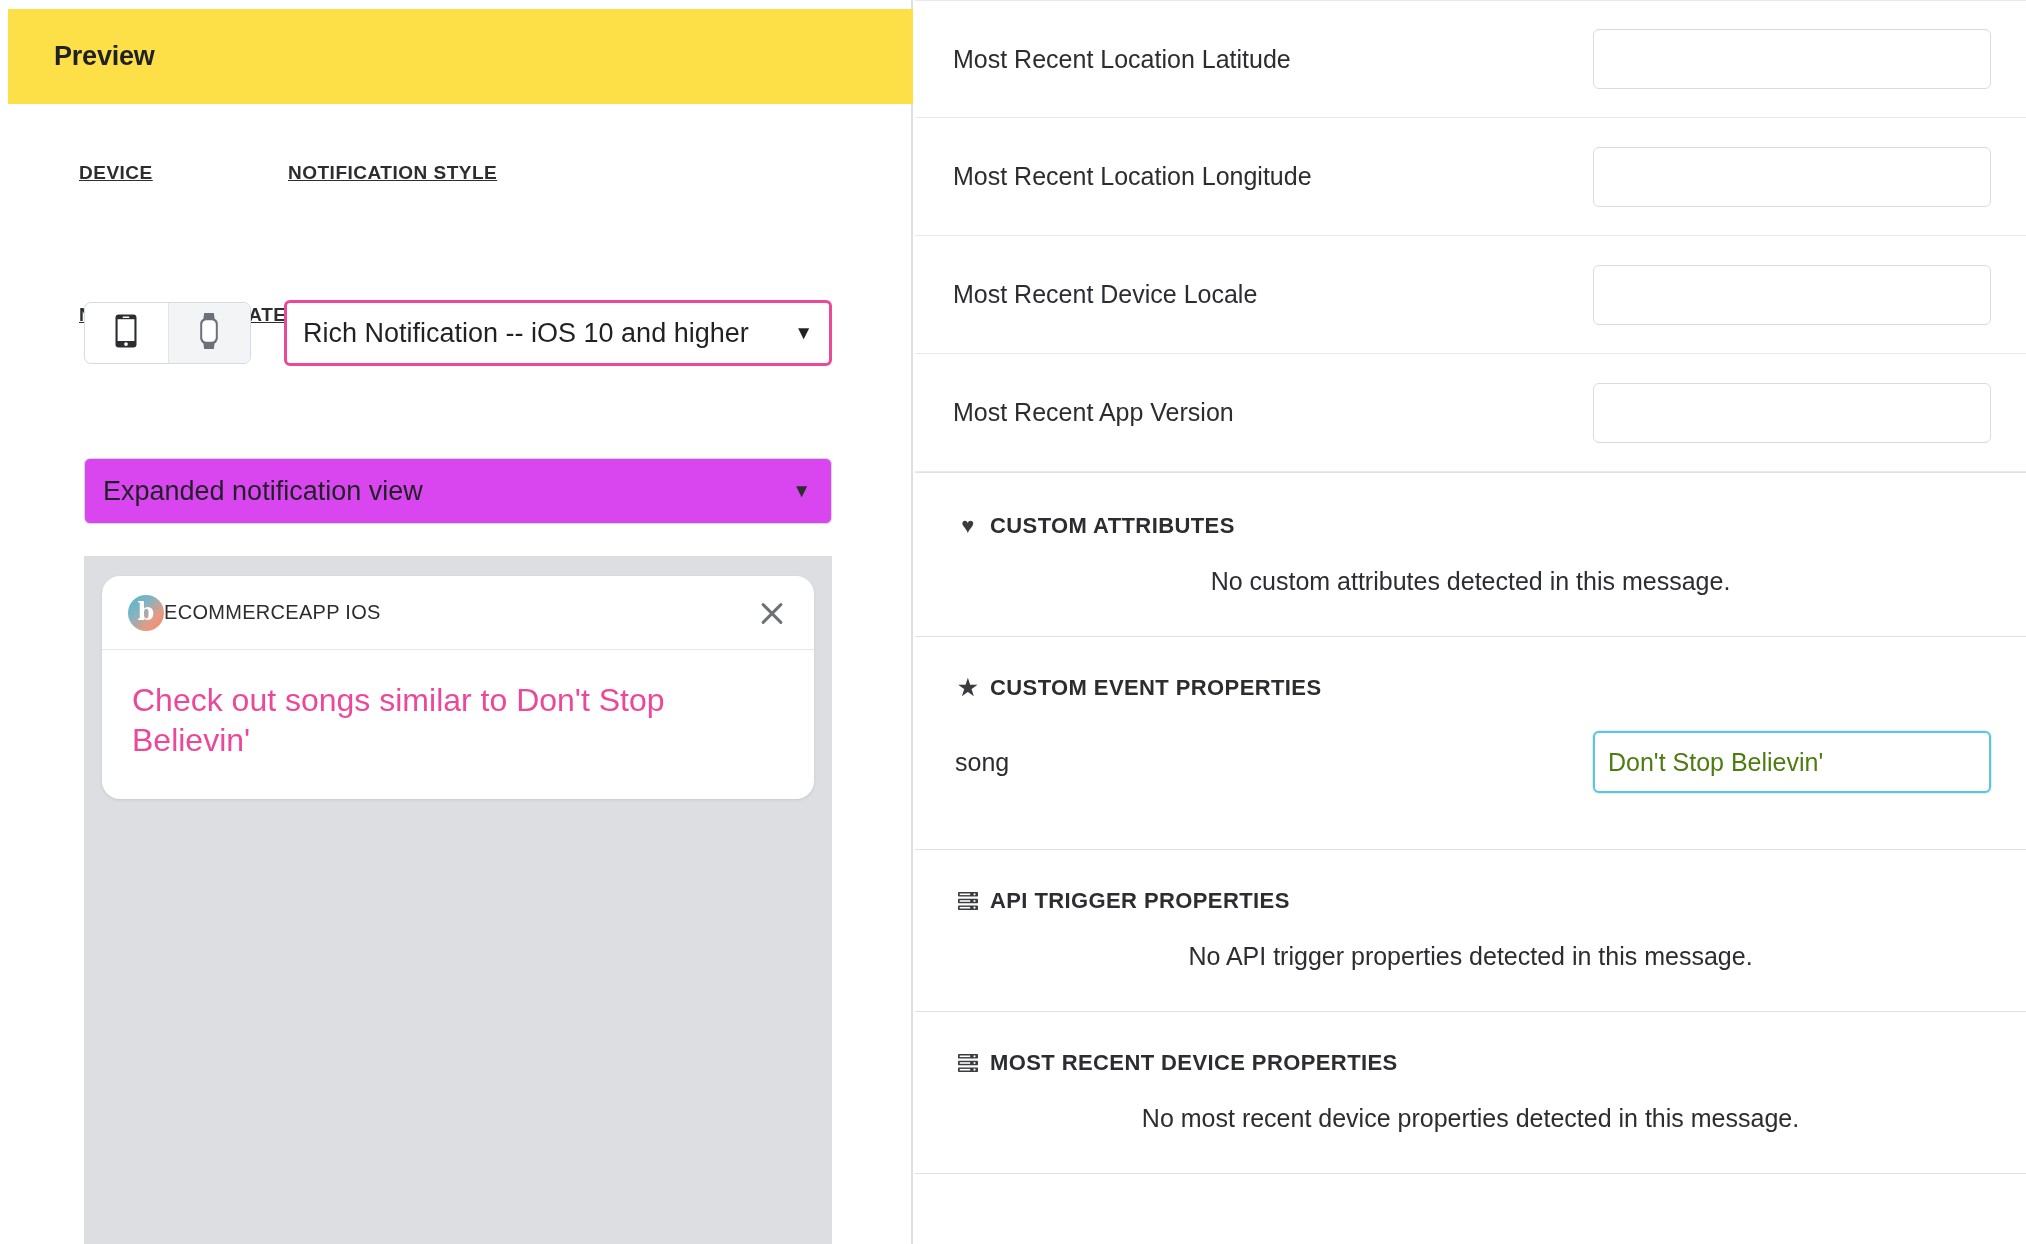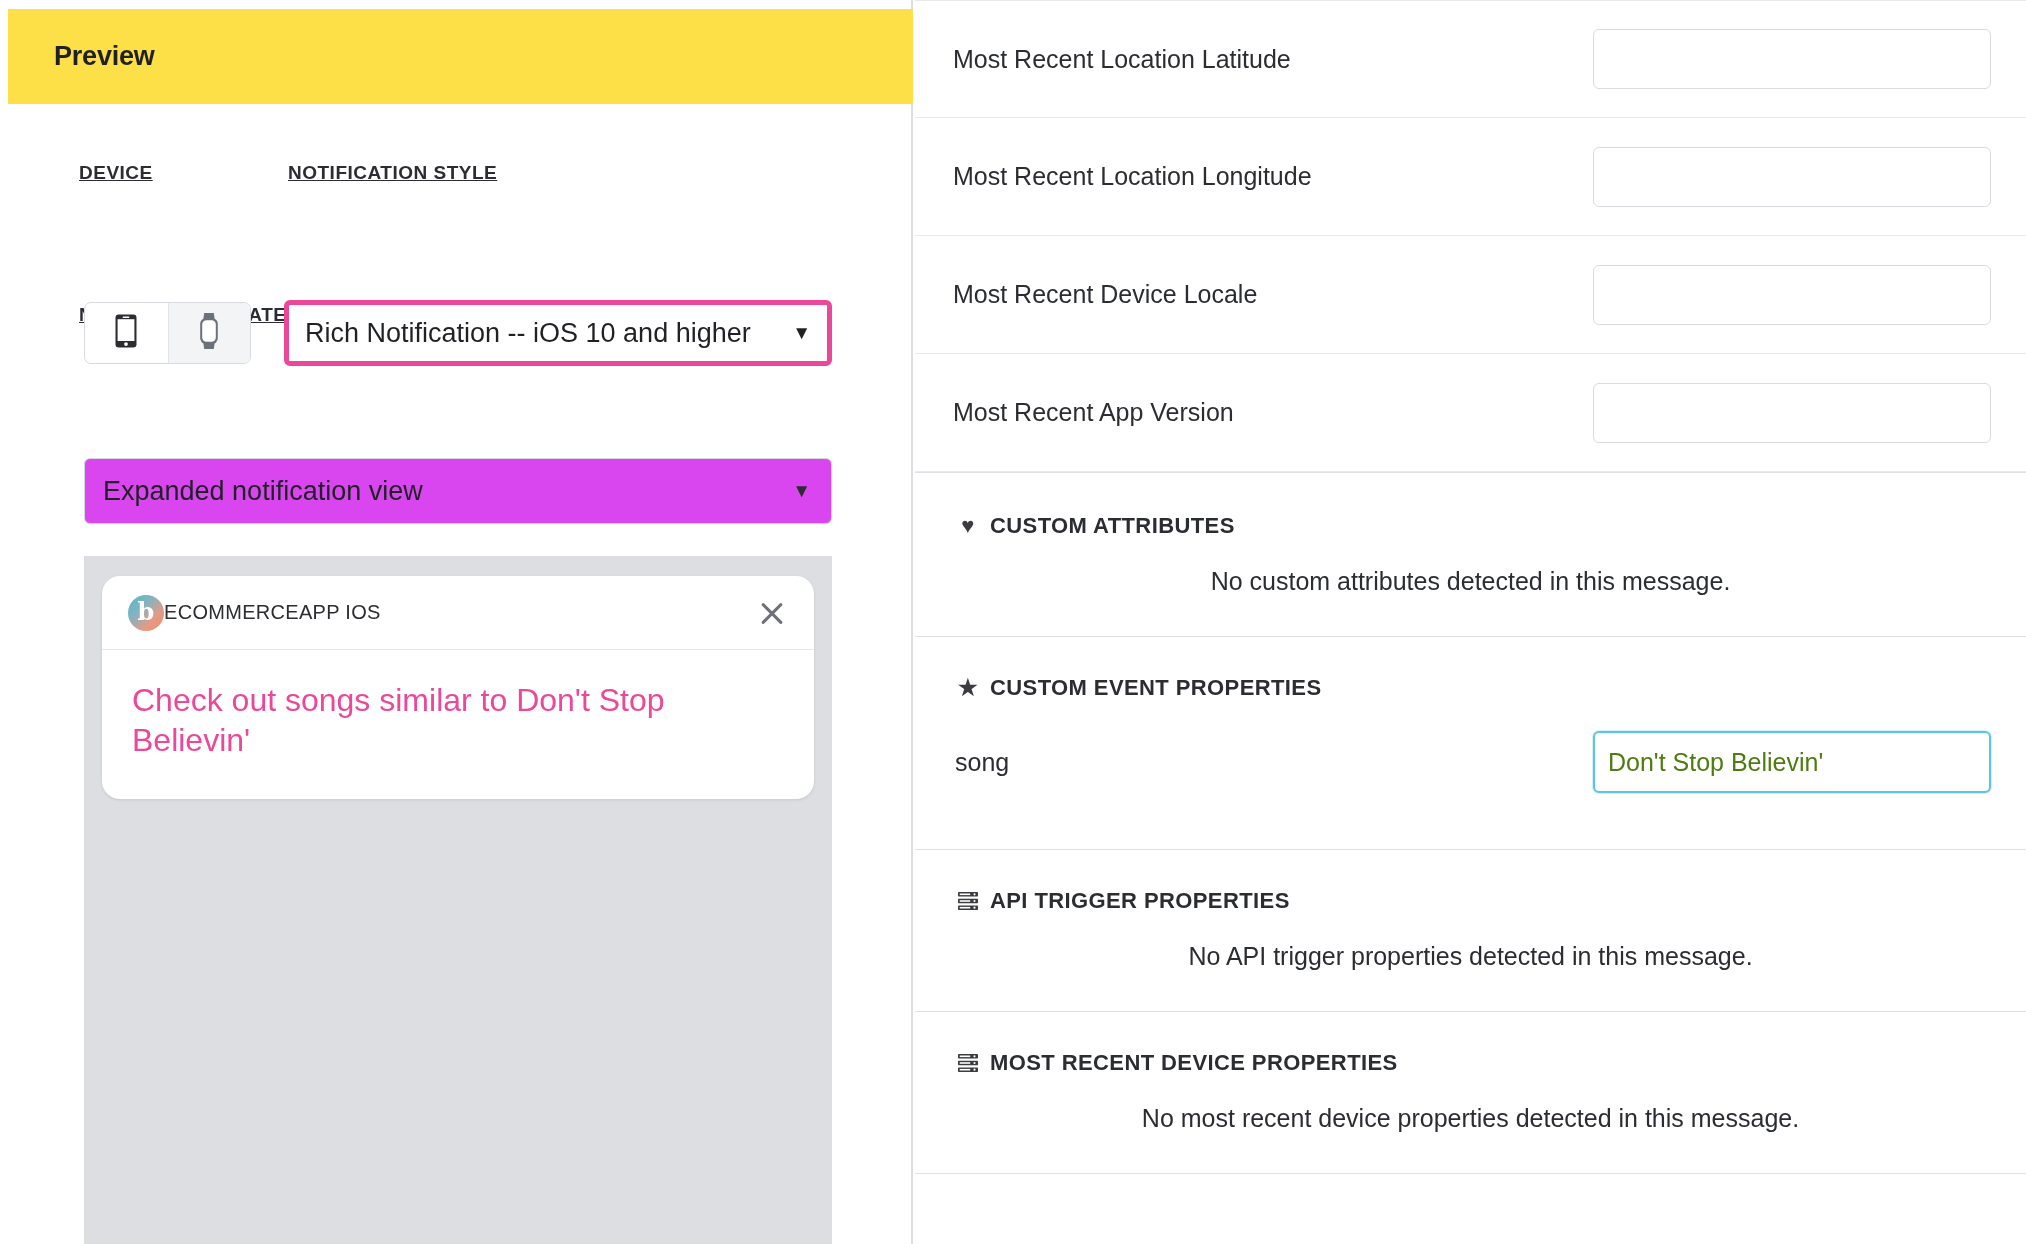--- a/index.html
+++ b/index.html
@@ -73,21 +73,21 @@
     flex: 1 1 50%;
     display: flex; align-items: center; justify-content: center;
     cursor: pointer;
   }
   .device-btn.inactive { background: #f3f4f6; border-left: 1px solid #e2e4e8; }
 
   
   .style-select {
     position: absolute; left: 284px; top: 196px;
     width: 548px; height: 66px;
-    border: 5px solid #ec4899;
+    border: 3px solid #ec4899;
     border-radius: 6px;
     background: #fff;
     display: flex; align-items: center;
     padding: 0 16px 0 16px;
     cursor: pointer;
   }
   .style-select .txt {
     font-size: 27px; color: #1f2124; white-space: nowrap;
     flex: 1 1 auto;
   }

